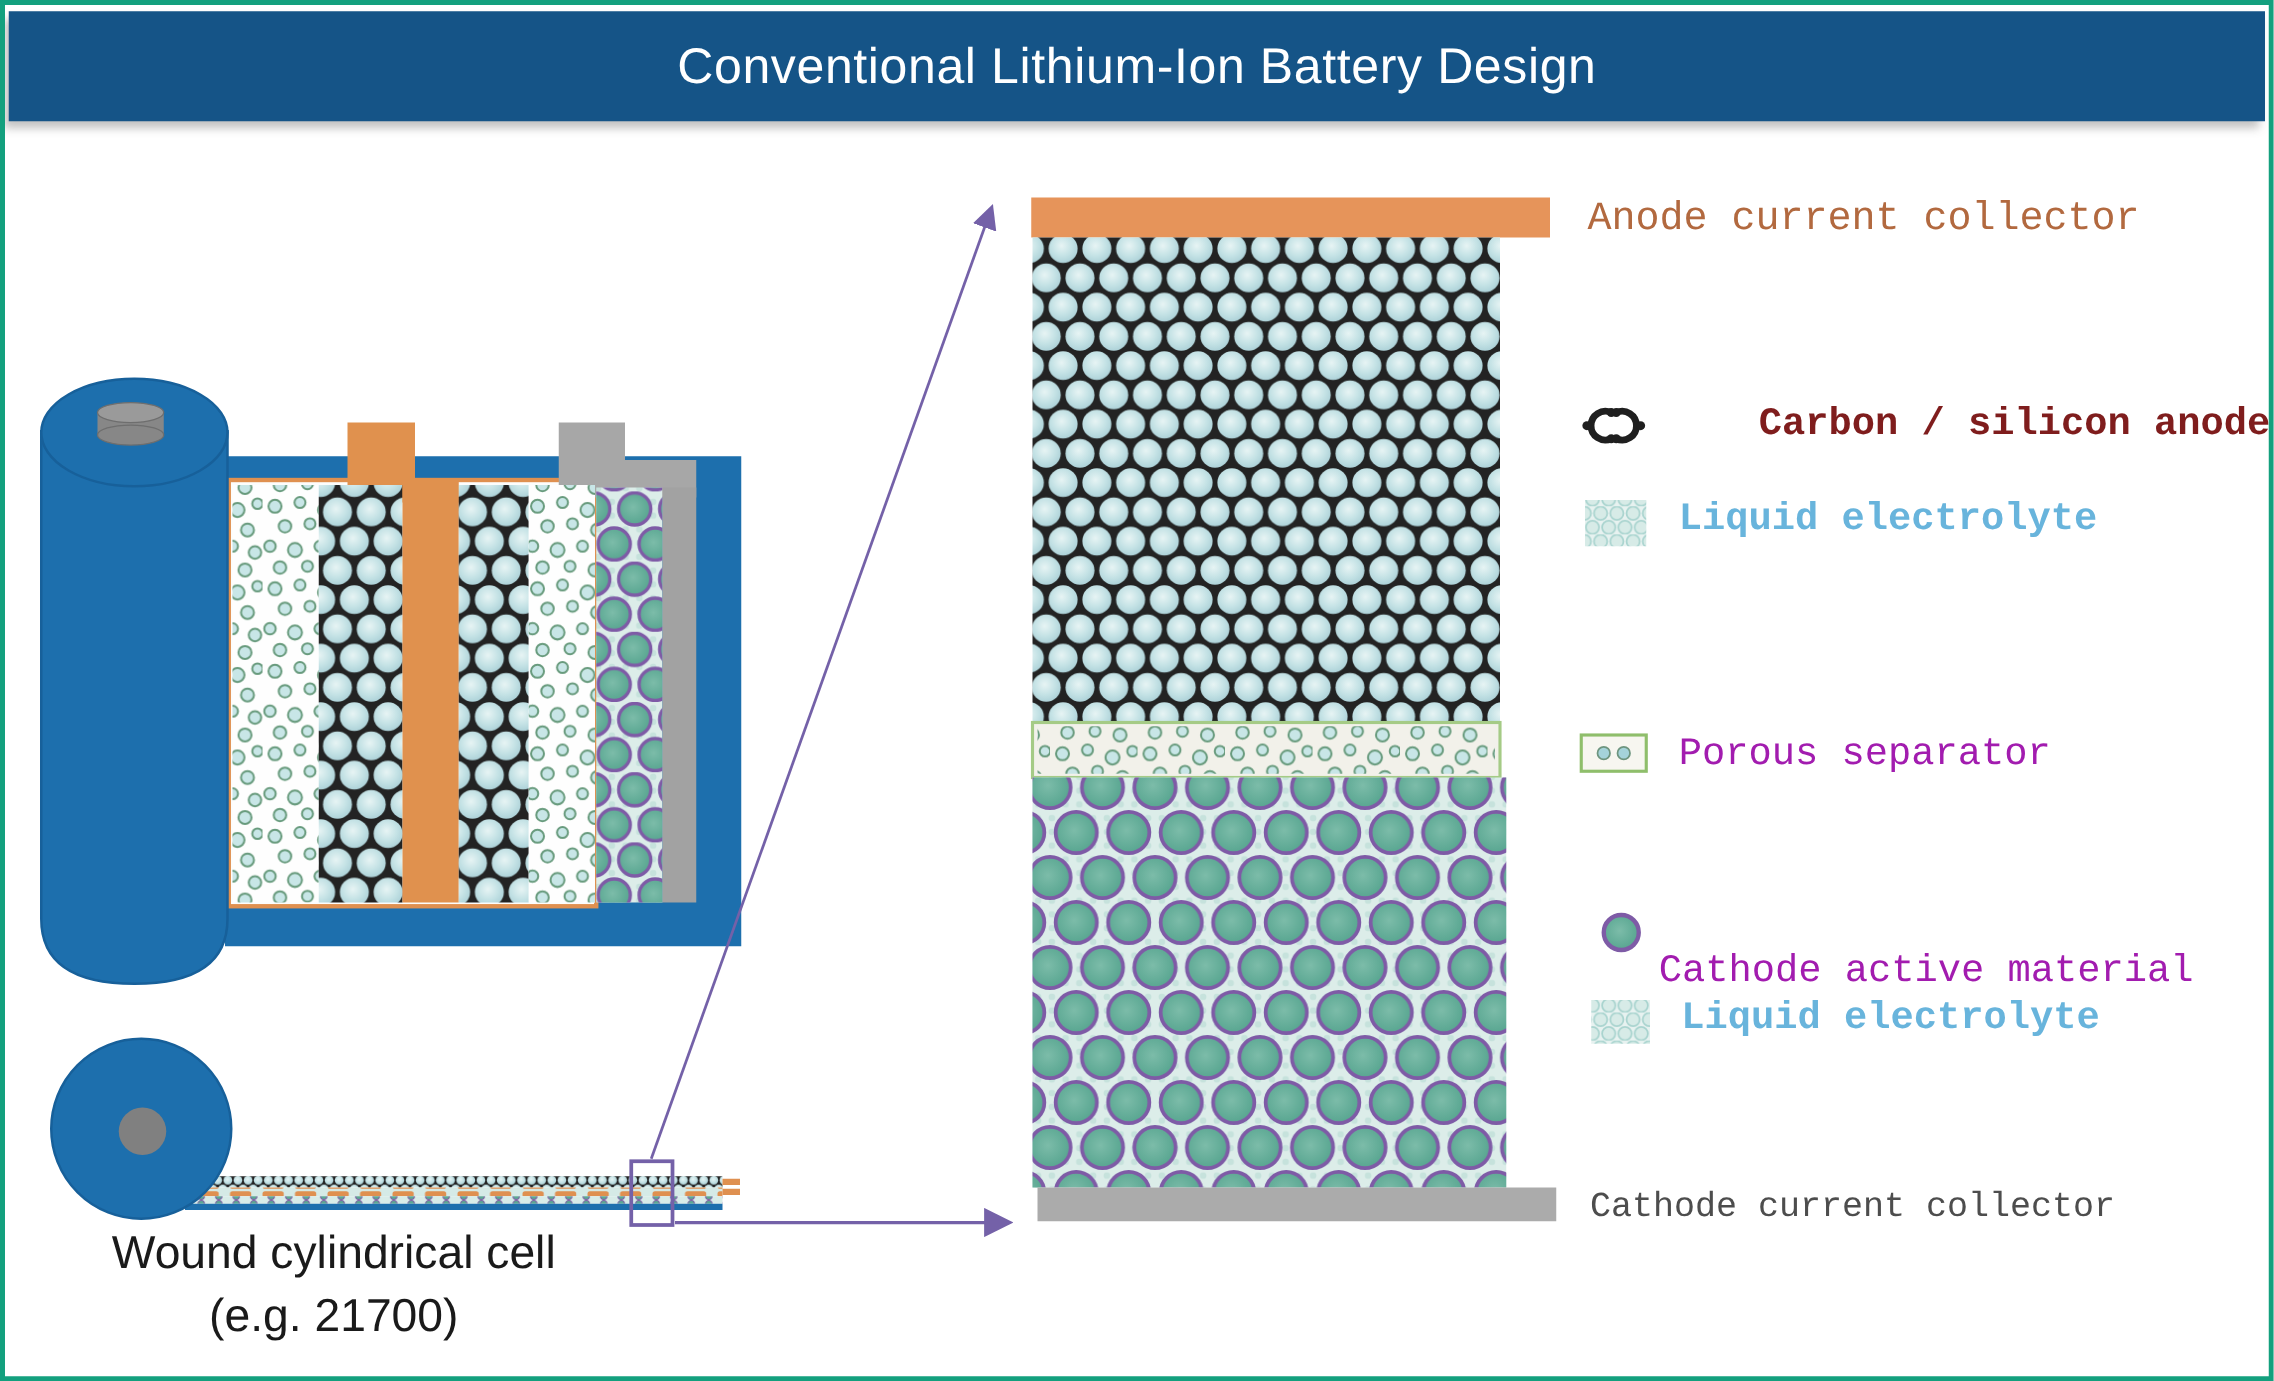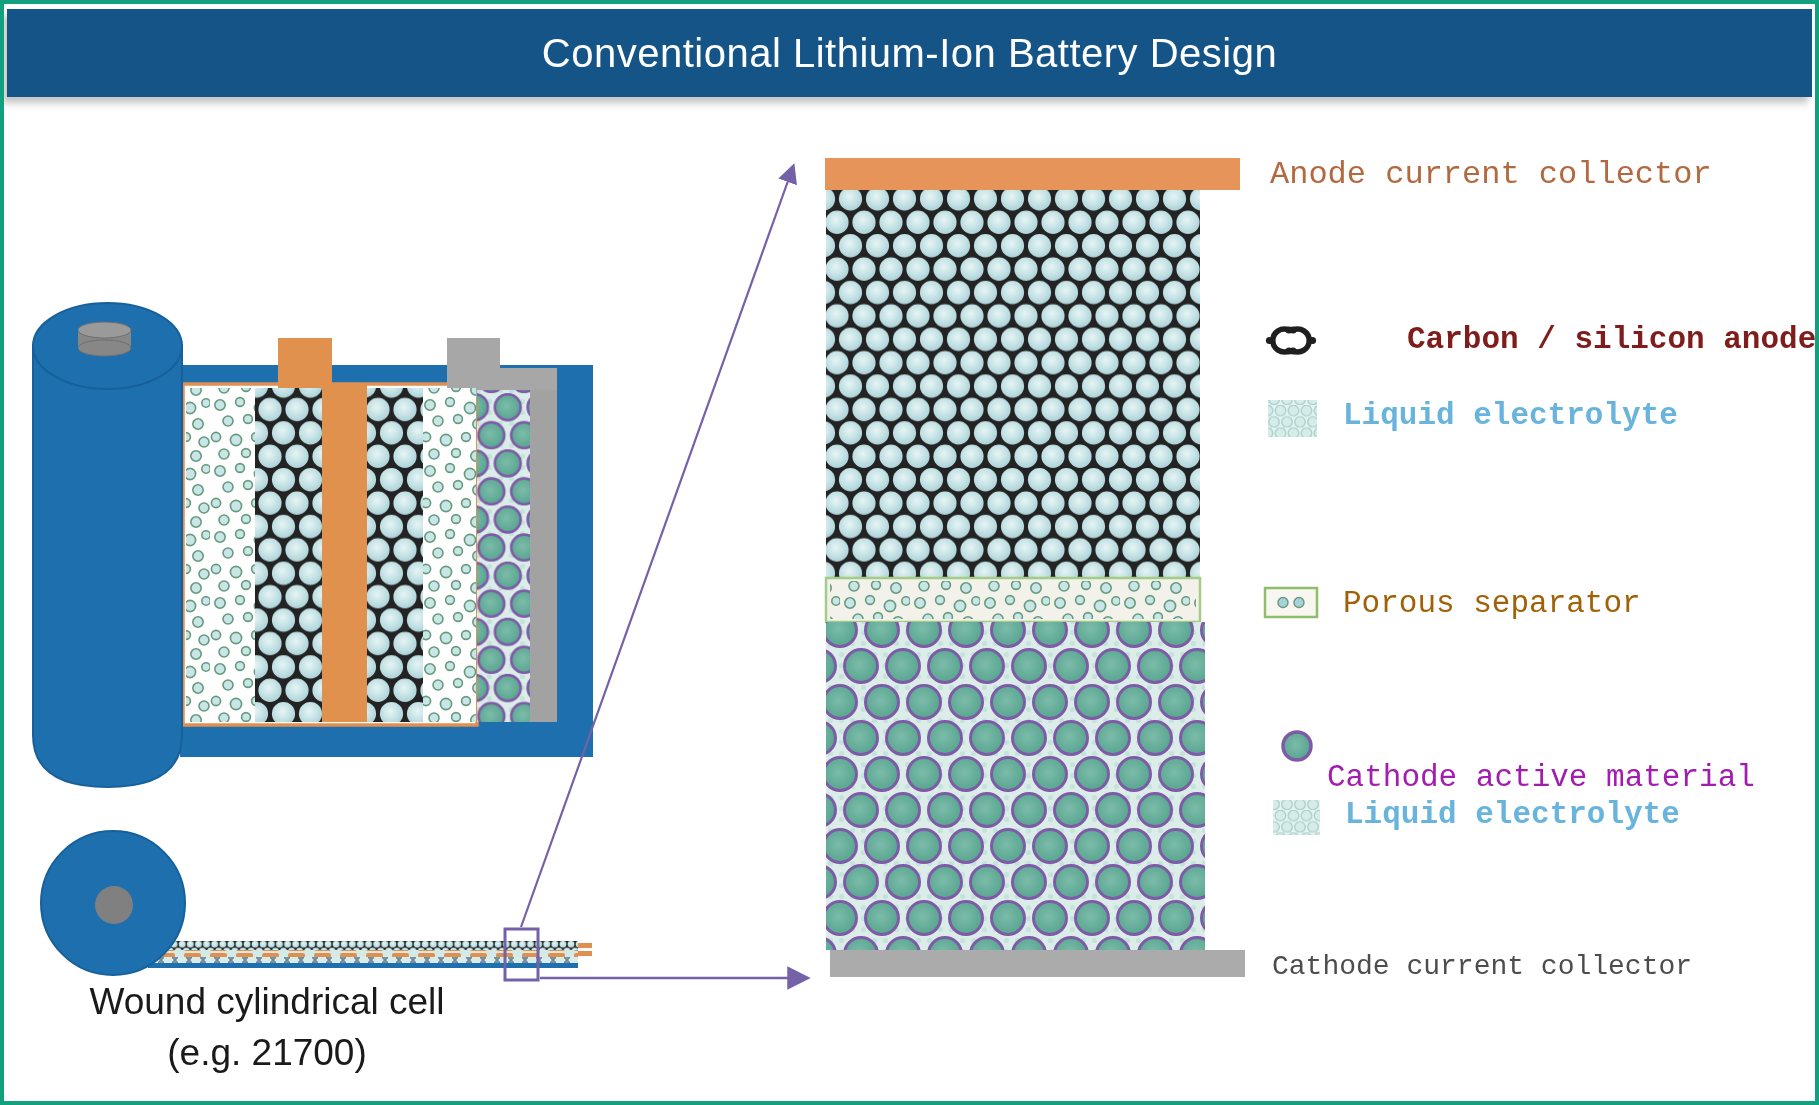--- a/index.html
+++ b/index.html
@@ -8,21 +8,21 @@
   .frame{position:absolute;inset:0;border:4px solid #13A07E;z-index:60;pointer-events:none;}
   .titlebar{position:absolute;left:7px;top:9px;width:1805px;height:88px;background:#155487;
             display:flex;align-items:center;justify-content:center;z-index:10;
             box-shadow:-4px 6px 7px rgba(80,80,80,0.35);}
   .title{color:#ffffff;font-size:40px;letter-spacing:0.5px;}
   svg.art{position:absolute;left:0;top:0;z-index:5;}
   .lbl{position:absolute;white-space:nowrap;z-index:20;font-size:31px;font-family:Liberation Mono, monospace;}
   .lbl.anode-cc{left:1270px;top:156px;color:#B2693F;font-size:32px;}
   .lbl.carbon{left:1375px;top:322px;color:#7f1d1d;font-weight:bold;margin-left:32px;}
   .lbl.electrolyte1{left:1343px;top:398px;color:#68B4DC;font-weight:bold;}
-  .lbl.separator{left:1343px;top:586px;color:#a16207;}
+  .lbl.separator{left:1343px;top:586px;color:#a21caf;}
   .lbl.cathode-am{left:1327px;top:760px;color:#a21caf;}
   .lbl.electrolyte2{left:1345px;top:797px;color:#68B4DC;font-weight:bold;}
   .lbl.cathode-cc{left:1272px;top:951px;color:#4D4D4D;font-size:28px;}
   .caption{position:absolute;left:67px;width:400px;text-align:center;color:#1A1A1A;
            font-size:37px;z-index:20;}
   .caption.line1{top:981px;text-align:center;}
   .caption.line2{top:1032px;text-align:center;}
 </style>
 </head>
 <body>

